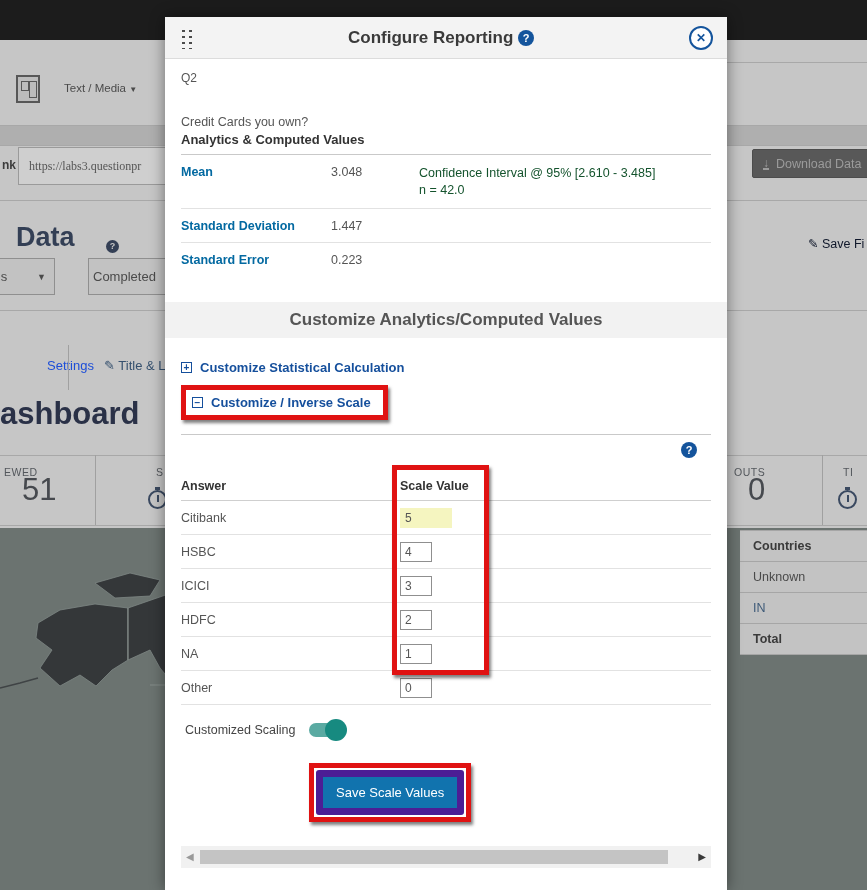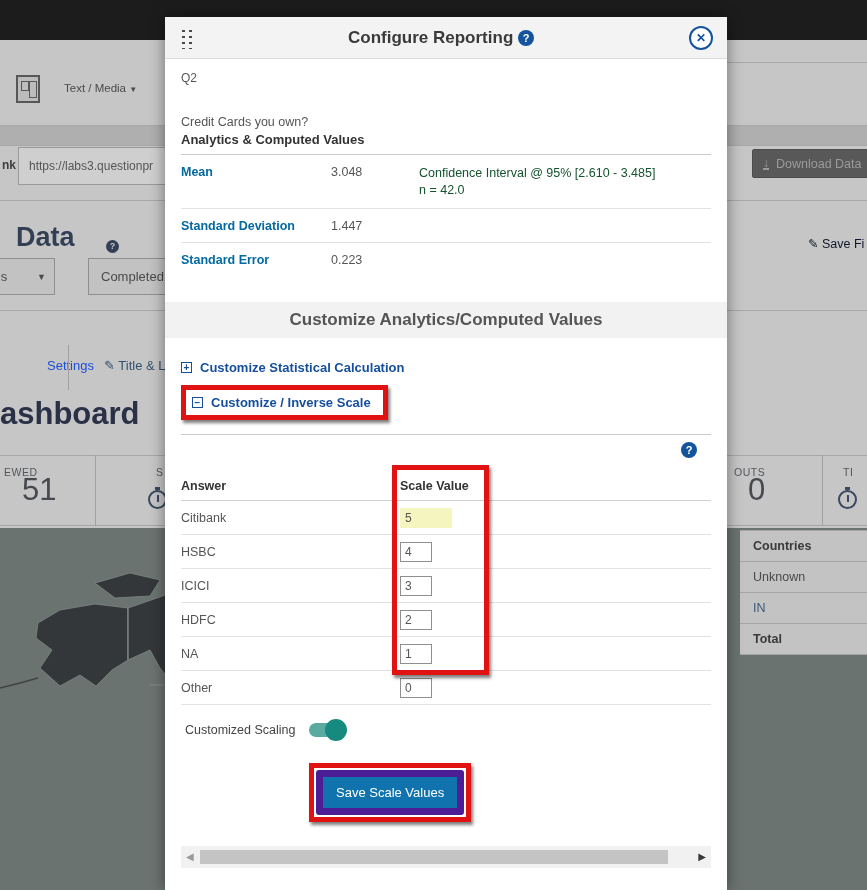--- a/index.html
+++ b/index.html
@@ -10,32 +10,32 @@
   
   #bg { position:absolute; inset:0; }
   .topbar { left:0; top:0; width:867px; height:40px; background:#1c1c1c; }
   .hline { background:#a8a8a8; height:1px; }
   .toolbar-menu { left:64px; top:82px; font-size:11.5px; color:#4a4a4a; }
   .doc-icon { left:16px; top:75px; width:24px; height:28px; border:2px solid #575757; background:#bcbcbc; }
   .doc-icon::before { content:""; position:absolute; left:3px; top:4px; width:6px; height:8px; border:1px solid #575757; }
   .doc-icon::after { content:""; position:absolute; left:11px; top:4px; width:6px; height:15px; border:1px solid #575757; }
   .link-label { left:2px; top:158px; font-size:12px; font-weight:bold; color:#3c3c3c; }
   .url-input { left:18px; top:147px; width:152px; height:38px; background:#cfcfcf; border:1px solid #9a9a9a;
-               font-size:12px; color:#555; padding:0 0 0 10px; font-family:Liberation Sans, sans-serif; }
+               font-size:12px; color:#555; padding:0 0 0 10px; font-family:Liberation Serif, serif; }
   .download-btn { left:752px; top:149px; width:120px; height:29px; background:#585858; border:1px solid #4c4c4c;
                   color:#9b9b9b; font-size:12.5px; display:flex; align-items:center; gap:7px; padding-left:10px; border-radius:2px; }
   .dl-arrow { font-size:12px; border-bottom:2px solid #9b9b9b; line-height:10px; height:12px; }
   .data-title { left:16px; top:222px; font-size:27px; font-weight:bold; color:#333f55; }
   .mini-help { left:106px; top:240px; width:13px; height:13px; border-radius:50%; background:#333f55; color:#c6c6c6;
                font-size:9px; font-weight:bold; text-align:center; line-height:13px; }
   .select-box { height:37px; border:1px solid #8f8f8f; background:#c2c2c2; color:#4a4a4a; font-size:13px;
                 display:flex; align-items:center; }
   .status-select { left:-28px; top:258px; width:83px; padding-left:6px; justify-content:space-between; }
   .status-select .caret { margin-right:8px; font-size:9px; }
-  .completed-select { left:88px; top:258px; width:130px; padding-left:12px; }
+  .completed-select { left:88px; top:258px; width:130px; padding-left:4px; }
   .save-link { left:808px; top:236px; font-size:12.5px; color:#0f172a; }
   .tab { font-size:13px; color:#35506e; }
   .tab-settings { left:0px; top:358px; color:#1d4ed8;margin-left:47px; }
   .tab-title { left:104px; top:358px; }
   .vline { background:#a0a0a0; width:1px; }
   .dash-heading { left:0px; top:396px; font-size:31px; font-weight:bold; color:#2a3147; }
   .stat-label { font-size:10.5px; color:#53575c; letter-spacing:0.5px; }
   .stat-num { font-size:31px; color:#46494e; font-weight:normal; }
   .stopwatch { width:19px; height:19px; border:2px solid #3a4960; border-radius:50%; }
   .stopwatch::before { content:""; position:absolute; left:5px; top:-5px; width:5px; height:3px; background:#3a4960; }

